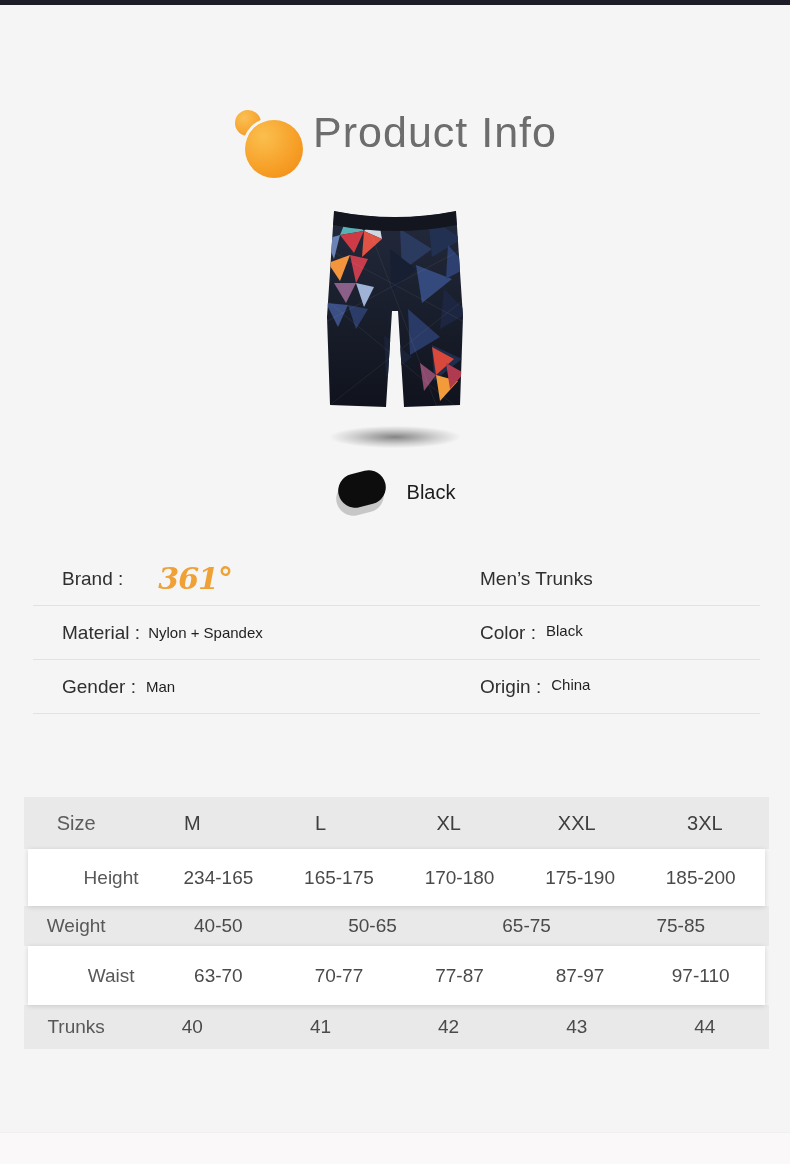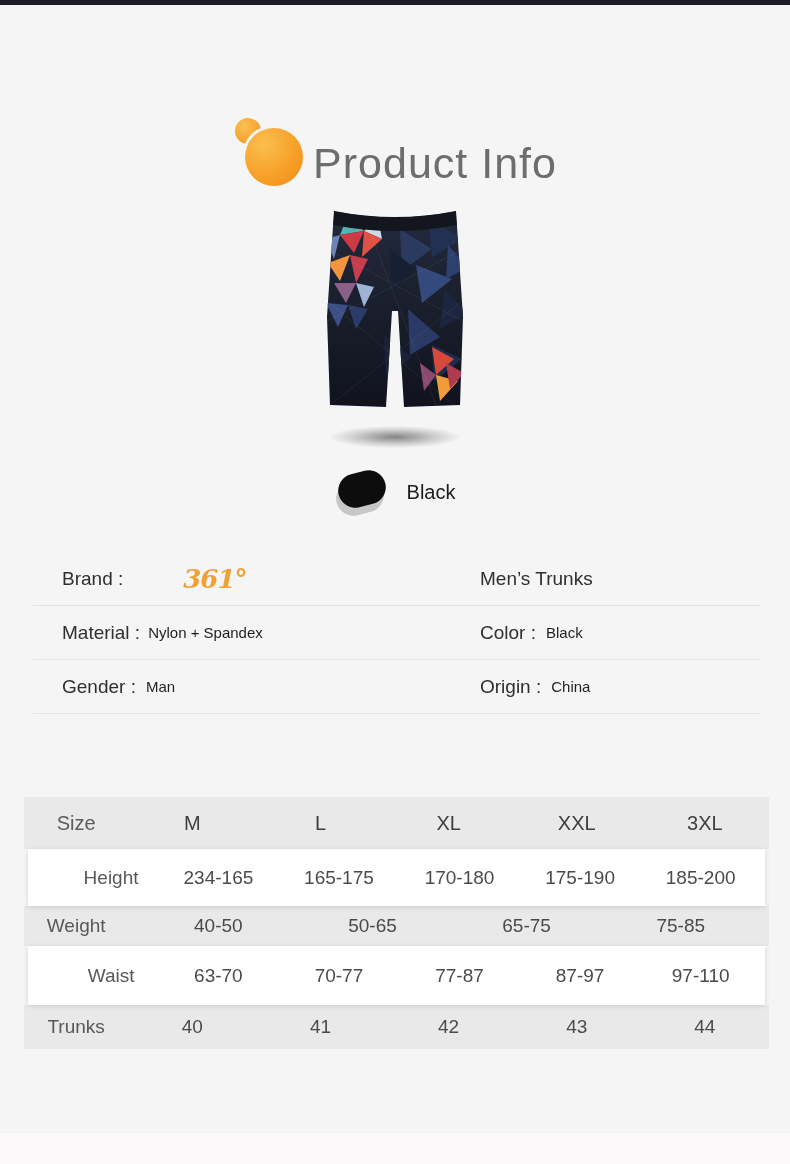--- a/index.html
+++ b/index.html
@@ -21,21 +21,21 @@
   }
   
   .bottomstrip{
     position:absolute;left:0;bottom:0;width:790px;height:31px;
     background:#faf8f8;border-top:1px solid #f1efef;
   }
 
   
   .header{
     position:absolute;top:108px;left:0;width:790px;height:80px;
-    display:flex;align-items:flex-end;justify-content:center;
+    display:flex;align-items:flex-start;justify-content:center;
   }
   .logo-dots{position:relative;width:72px;height:72px;margin-right:8px;flex:0 0 auto;}
   .dot-small{
     position:absolute;left:2px;top:2px;width:26px;height:26px;border-radius:50%;
     background:radial-gradient(circle at 35% 30%,#fbc054,#f6a02a 70%,#f09220);
   }
   .dot-big{
     position:absolute;left:12px;top:12px;width:58px;height:58px;border-radius:50%;
     background:radial-gradient(circle at 32% 28%,#fbbf4e,#f69d25 62%,#ee8a18);
     box-shadow:0 0 0 3px #f5f5f6;
@@ -67,28 +67,28 @@
   }
   .swatch-label{font-size:20px;color:#1c1c1c;}
 
   
   .details{position:absolute;top:552px;left:0;width:790px;}
   .detail-row{
     display:flex;height:53px;align-items:center;
   }
   .detail-sep{margin:0 30px 0 33px;height:1px;background:#e2e2e2;}
   .cell-left{flex:0 0 395px;padding-left:62px;box-sizing:border-box;display:flex;align-items:center;}
-  .cell-right{flex:1;padding-left:85px;box-sizing:border-box;display:flex;align-items:center;}
+  .cell-right{flex:1;padding-left:85px;box-sizing:border-box;display:flex;}
   .d-label{font-size:19px;color:#2f2f2f;}
   .d-value{font-size:15px;color:#1f1f1f;margin-left:10px;}
   .d-value.tight{margin-left:8px;}
   .brand-logo{
     font-family:"DejaVu Serif",serif;
-    font-size:26px;font-weight:bold;font-style:italic;
-    color:#efa136;margin-left:60px;letter-spacing:-1px;
+    font-size:30px;font-weight:bold;font-style:italic;
+    color:#efa136;margin-left:35px;letter-spacing:-1px;
   }
 
   
   .size-table{position:absolute;top:797px;left:24px;width:745px;}
   .t-row{display:flex;align-items:center;}
   .t-row.gray{background:#e9e9ea;}
   .t-row.white{
     background:#ffffff;margin:0 4px;
     box-shadow:0 1px 5px rgba(0,0,0,.14);
     position:relative;z-index:2;padding-left:36px;

